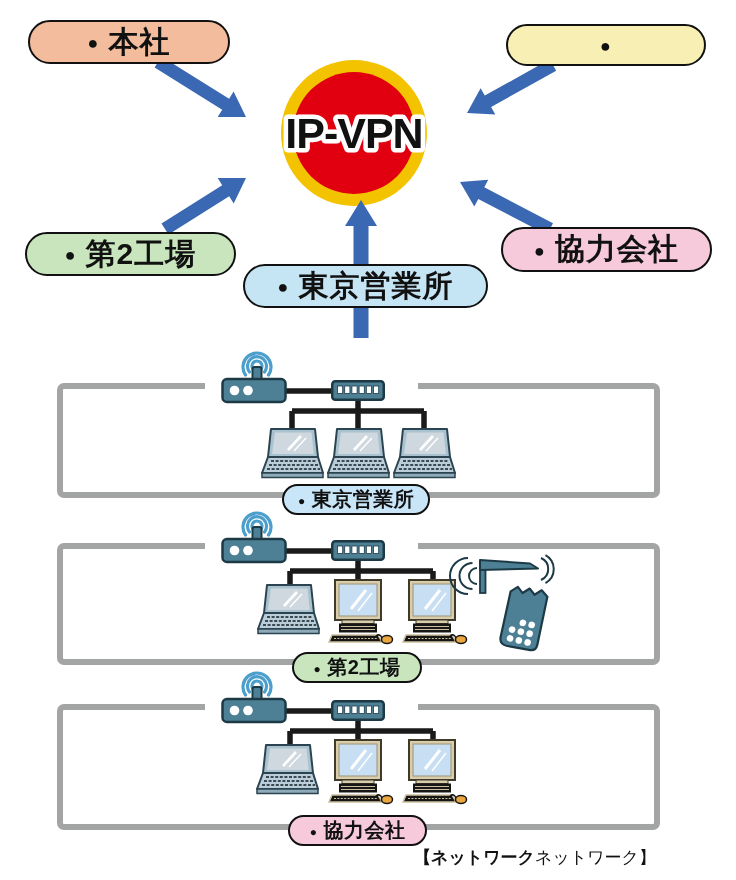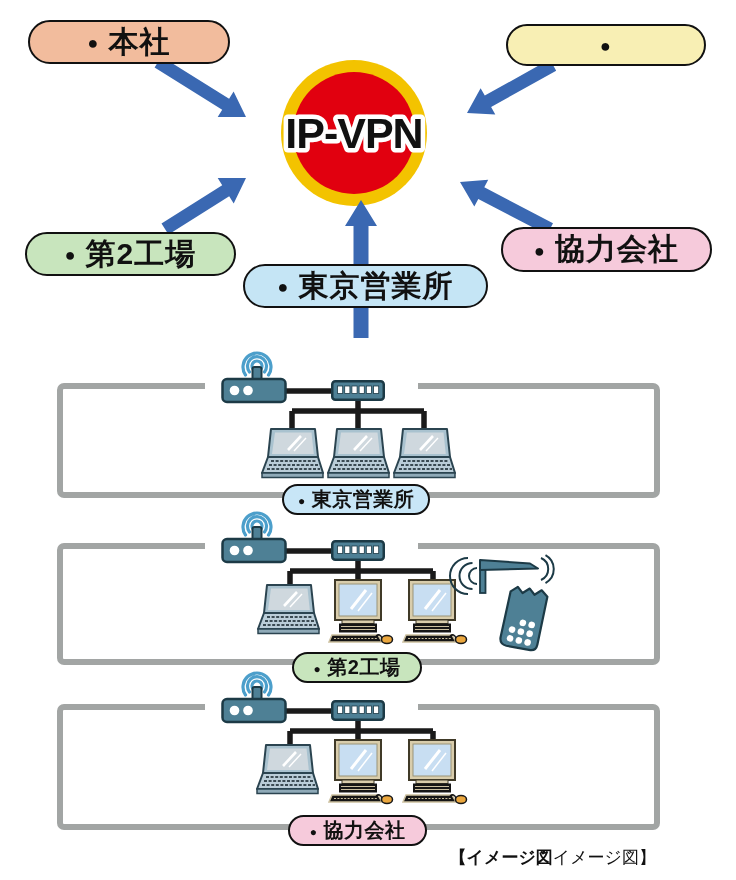--- a/index.html
+++ b/index.html
@@ -187,15 +187,15 @@
   <div class="pill pill-sm p-net2">
     <span class="dot">●</span>
     <span>第2工場</span>
   </div>
   <div class="pill pill-sm p-net3">
     <span class="dot">●</span>
     <span>協力会社</span>
   </div>
 
   <div class="caption">
-    <span class="cap-b">【イメージ図</span><span>イメージ図】</span>
+    <span class="cap-b">【ネットワーク</span><span>ネットワーク】</span>
   </div>
 </div>
 
 </body></html>

